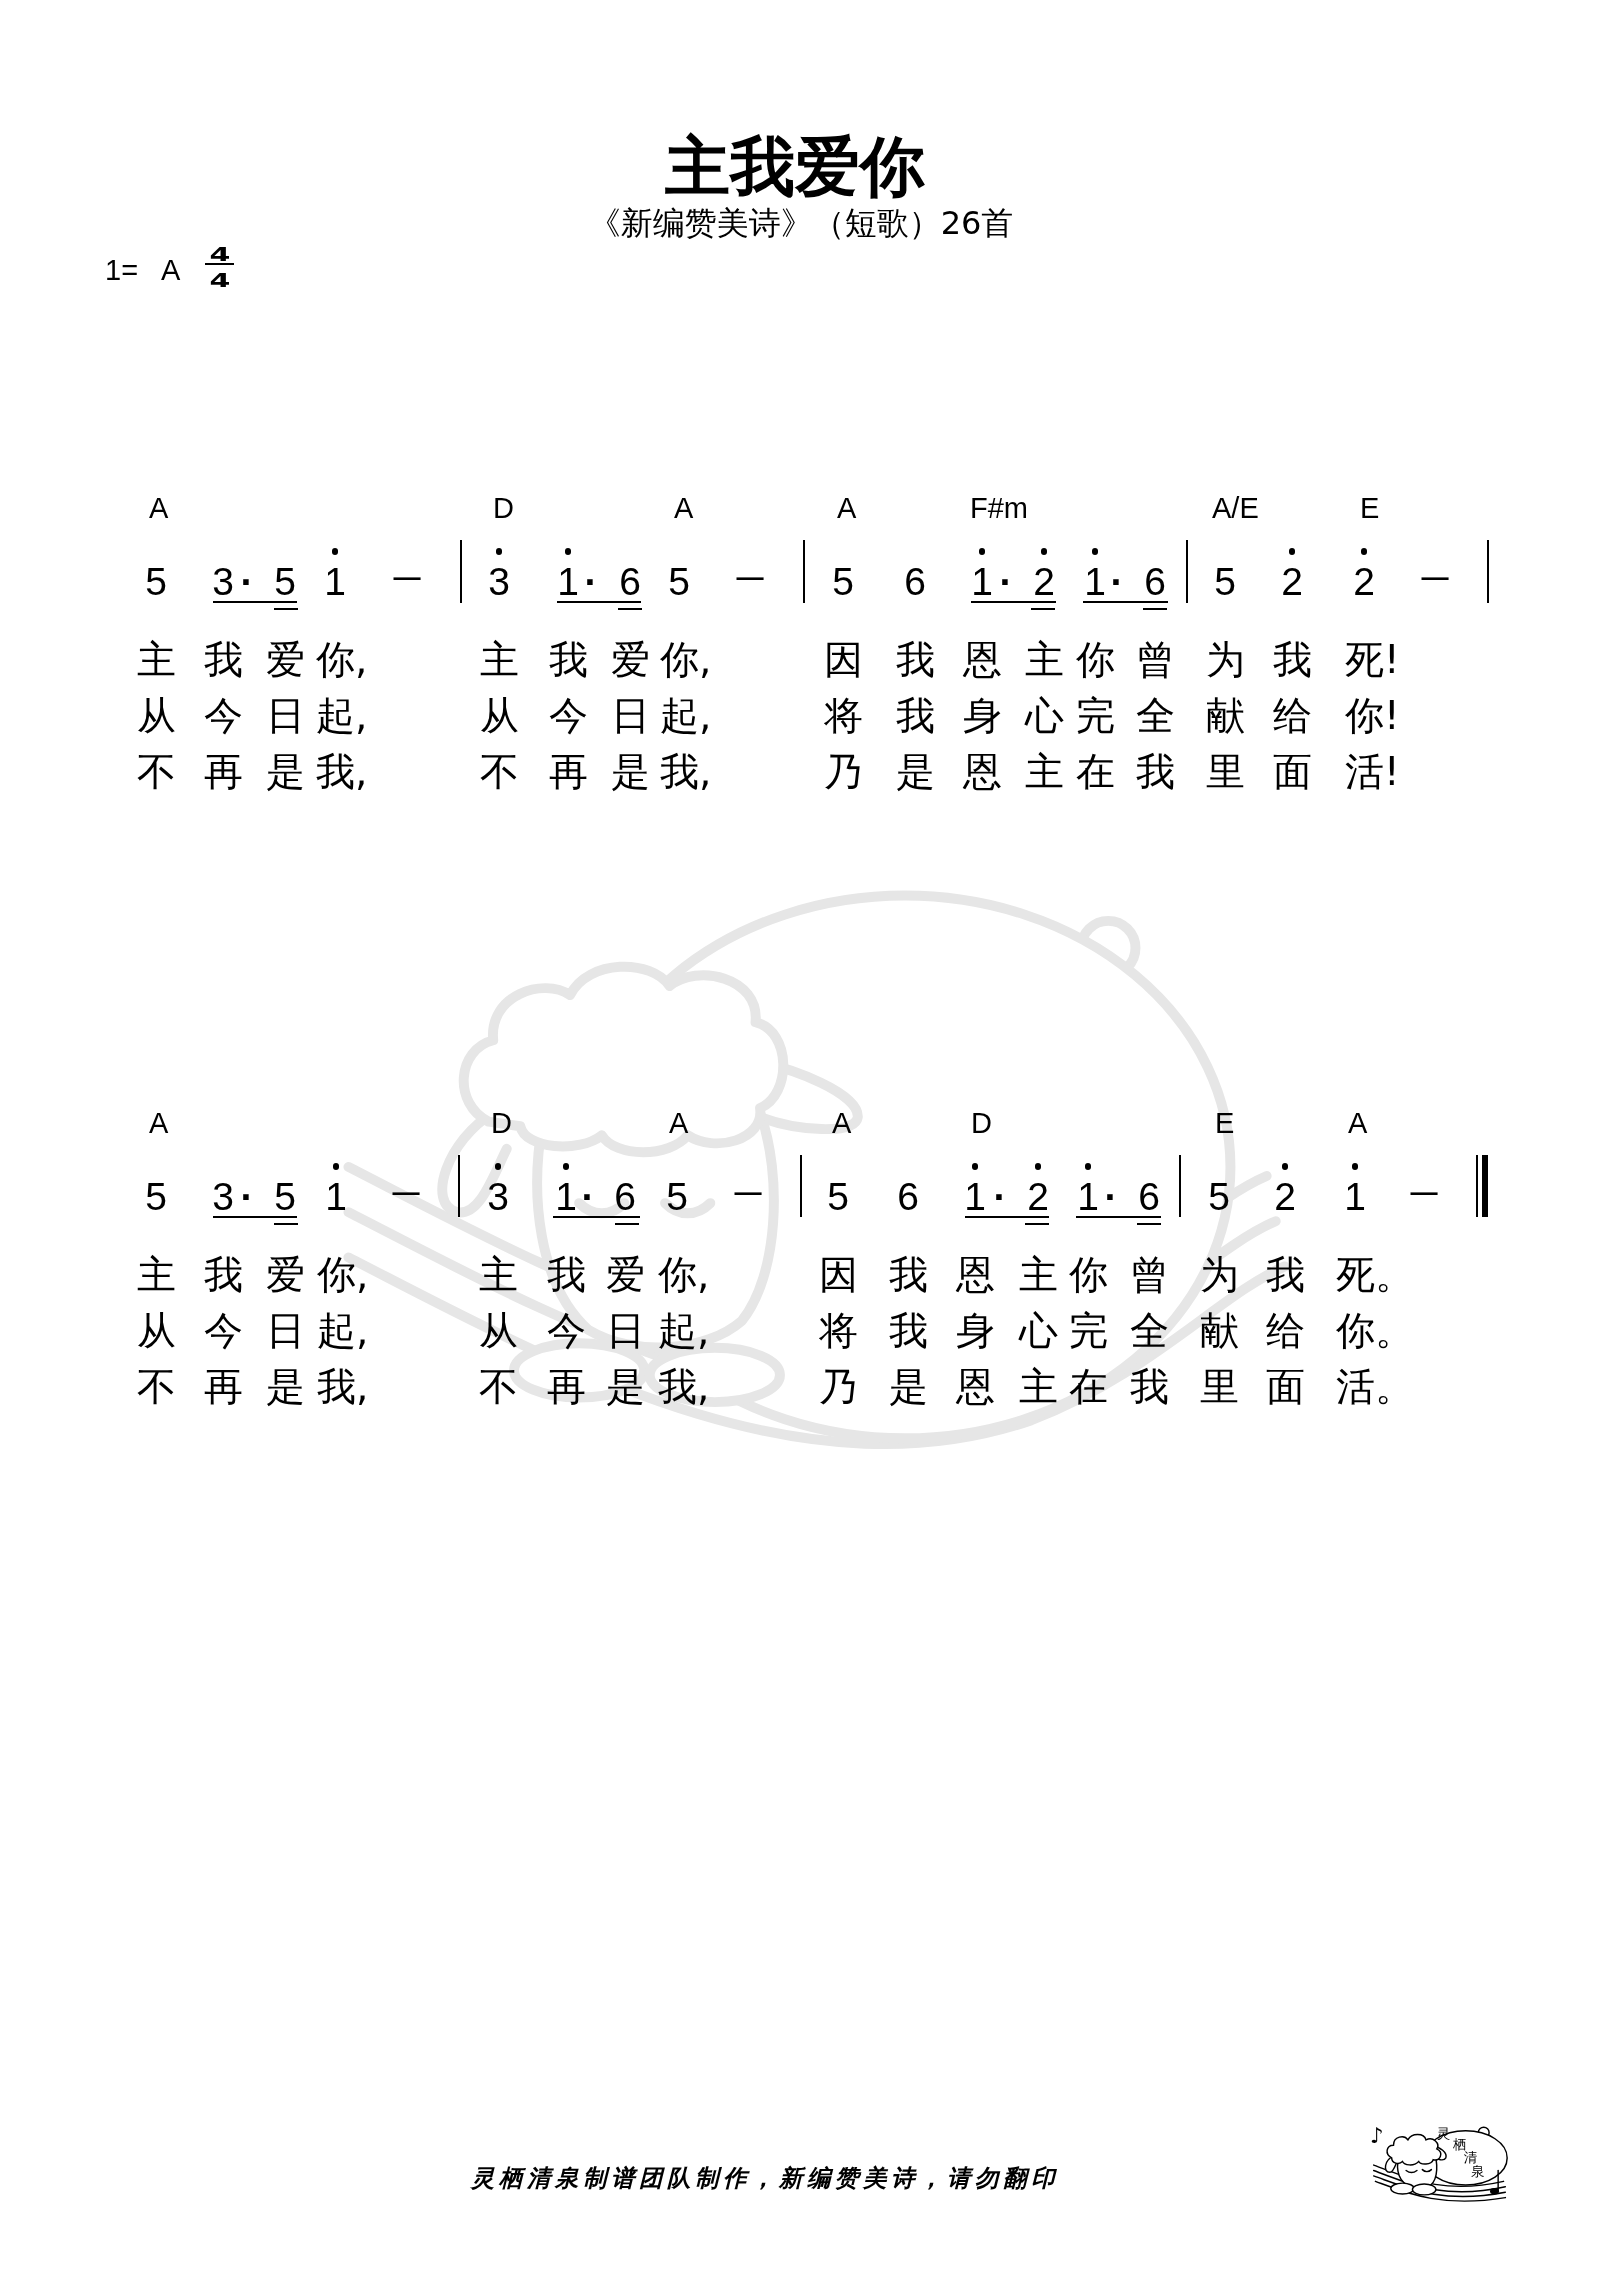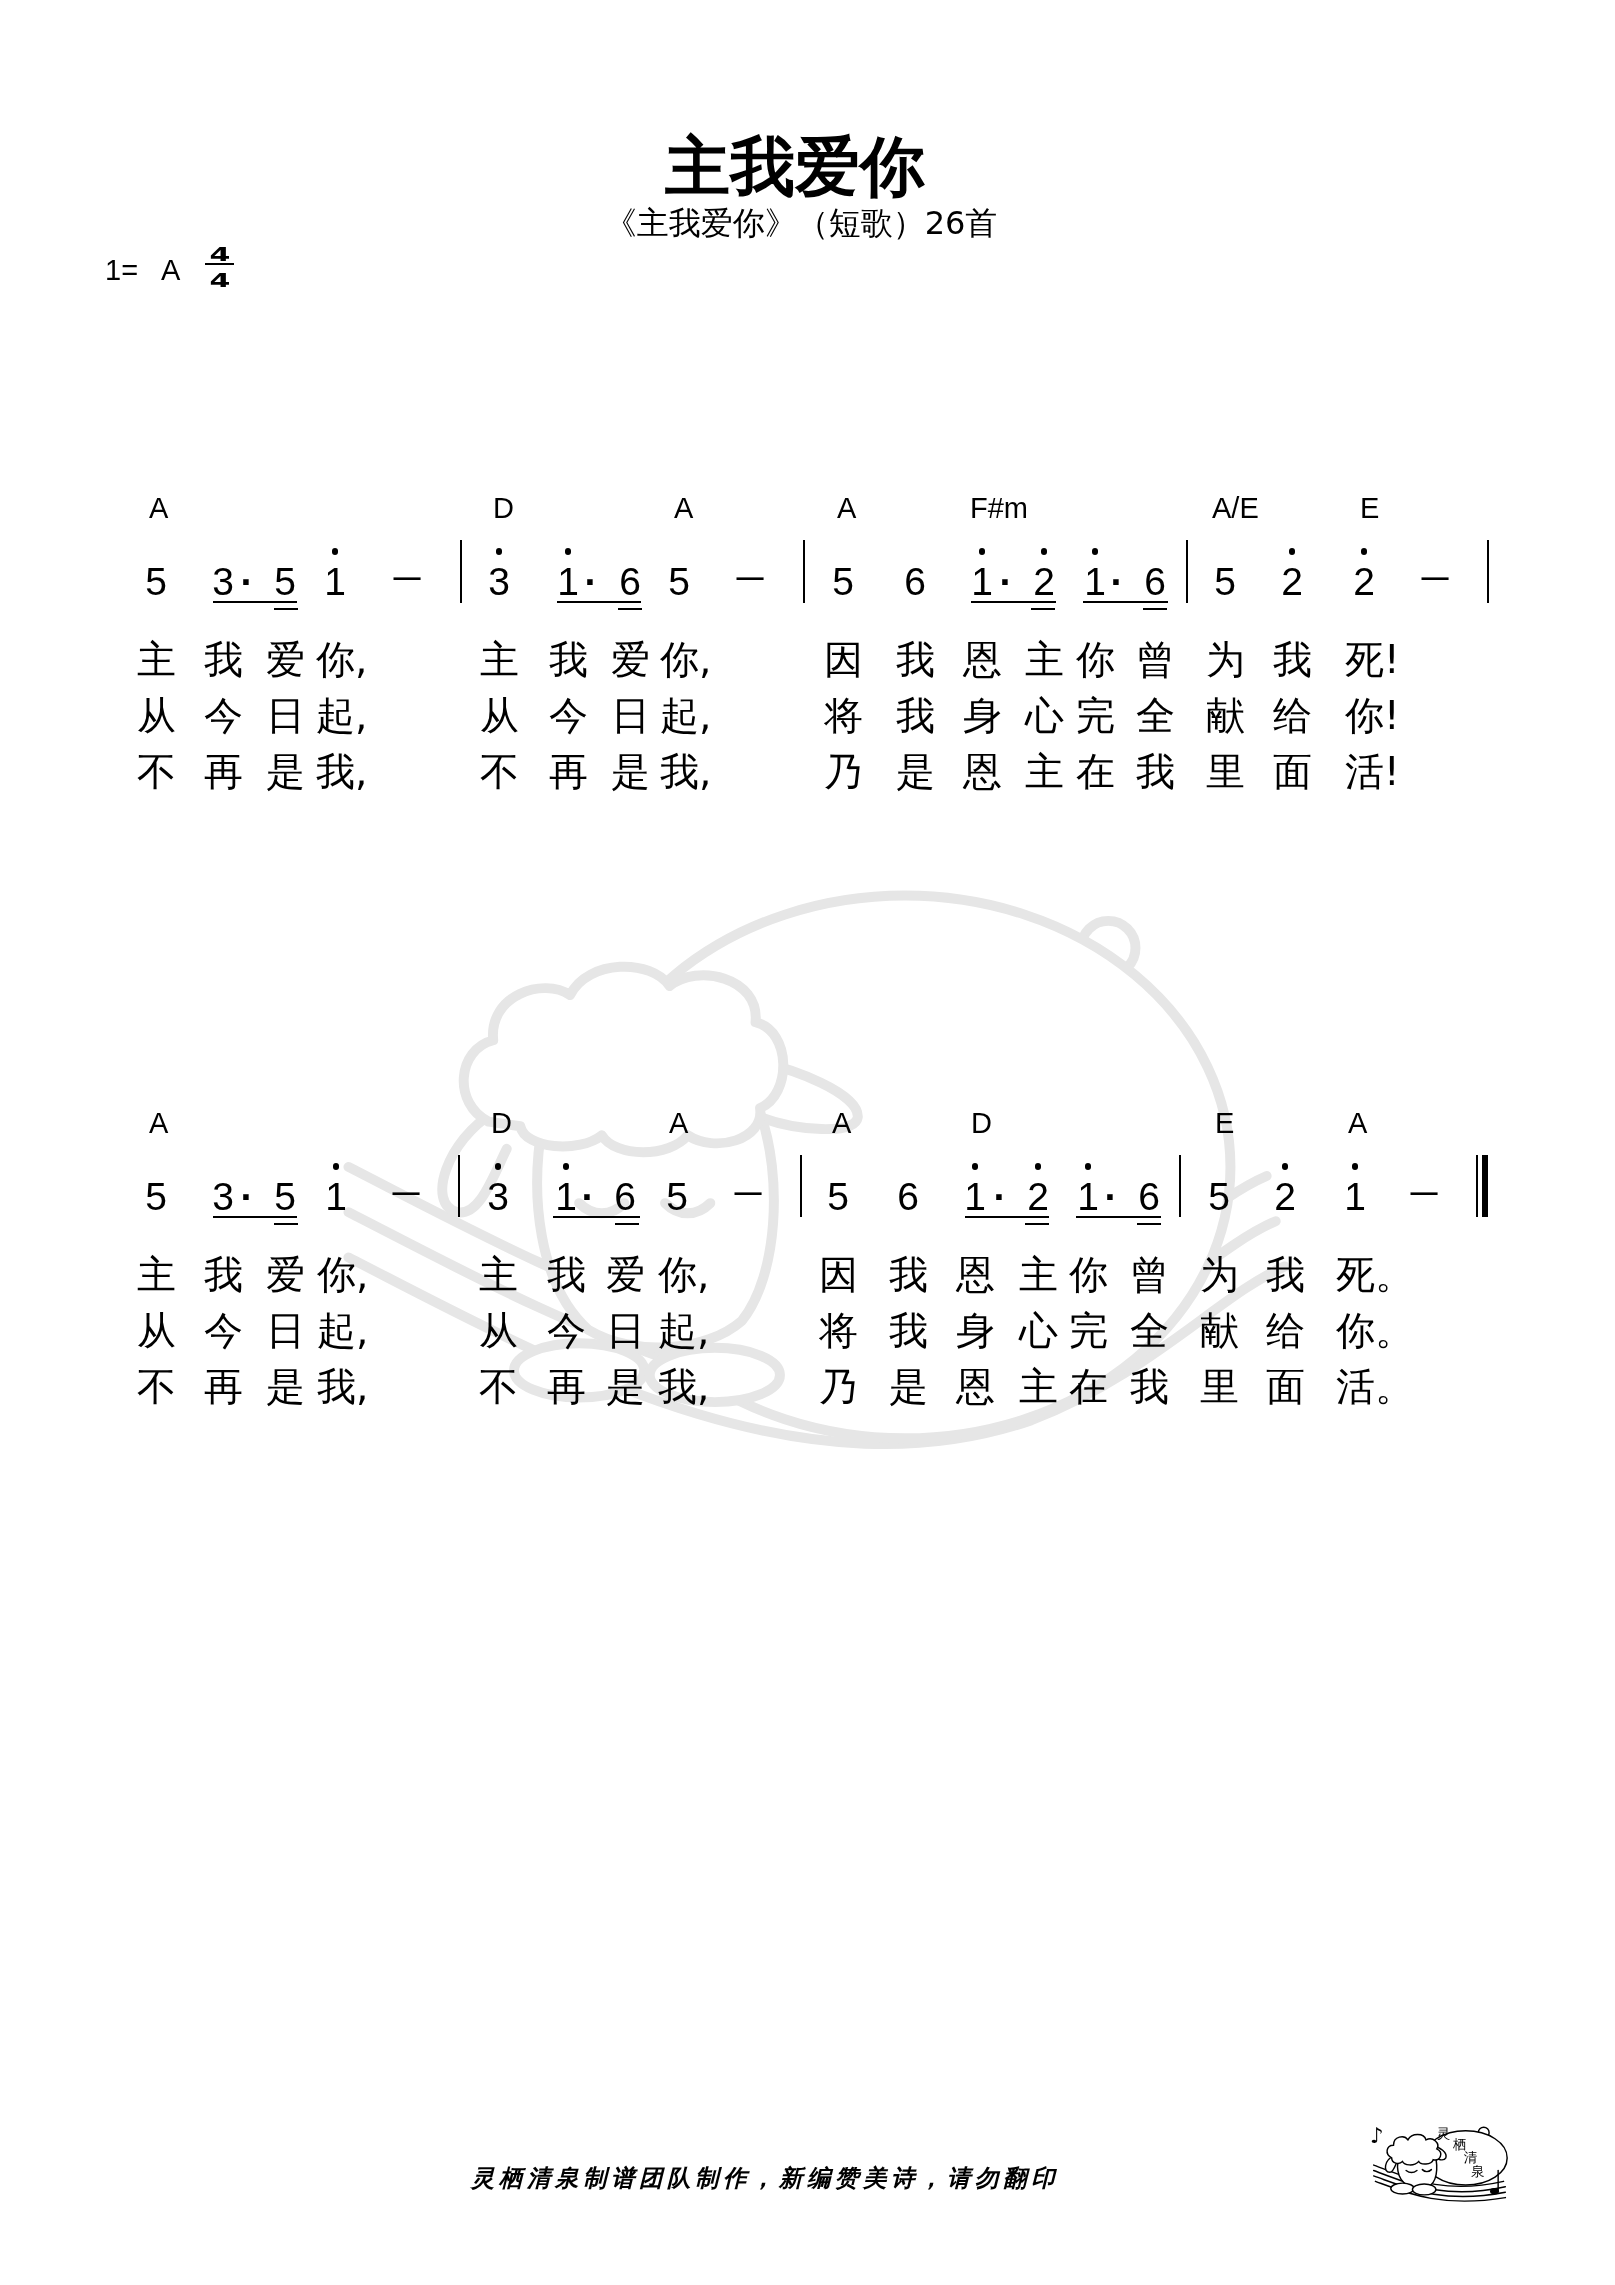--- a/index.html
+++ b/index.html
@@ -52,21 +52,21 @@
       <path d="M640 1330 C655 1345 675 1345 690 1330"></path>
       <path d="M735 1330 C750 1345 770 1345 785 1330"></path>
       <ellipse cx="640" cy="1515" rx="72" ry="30" fill="#ffffff"></ellipse>
       <ellipse cx="790" cy="1520" rx="72" ry="30" fill="#ffffff"></ellipse>
     </g>
   </svg>
 
   <div class="content">
 
     <div class="abs title" style="left:795px; top:134px;">主我爱你</div>
-    <div class="abs subtitle" style="left:801px; top:207px;">《主我爱你》（短歌）26首</div>
+    <div class="abs subtitle" style="left:801px; top:207px;">《新编赞美诗》（短歌）26首</div>
     <div class="abs key" style="left:105px; top:256px;">1=</div>
     <div class="abs key" style="left:161px; top:256px;">A</div>
     <div class="abs ts-digit" style="left:220px; top:244px;">4</div>
     <div class="ts-line" style="left:205px; top:263px; width:29px;"></div>
     <div class="abs ts-digit" style="left:220px; top:270px;">4</div>
 
     <div class="row" style="top:494px; height:29px;">
       <span class="chord" style="left:149px">A</span>
       <span class="chord" style="left:493px">D</span>
       <span class="chord" style="left:674px">A</span>

